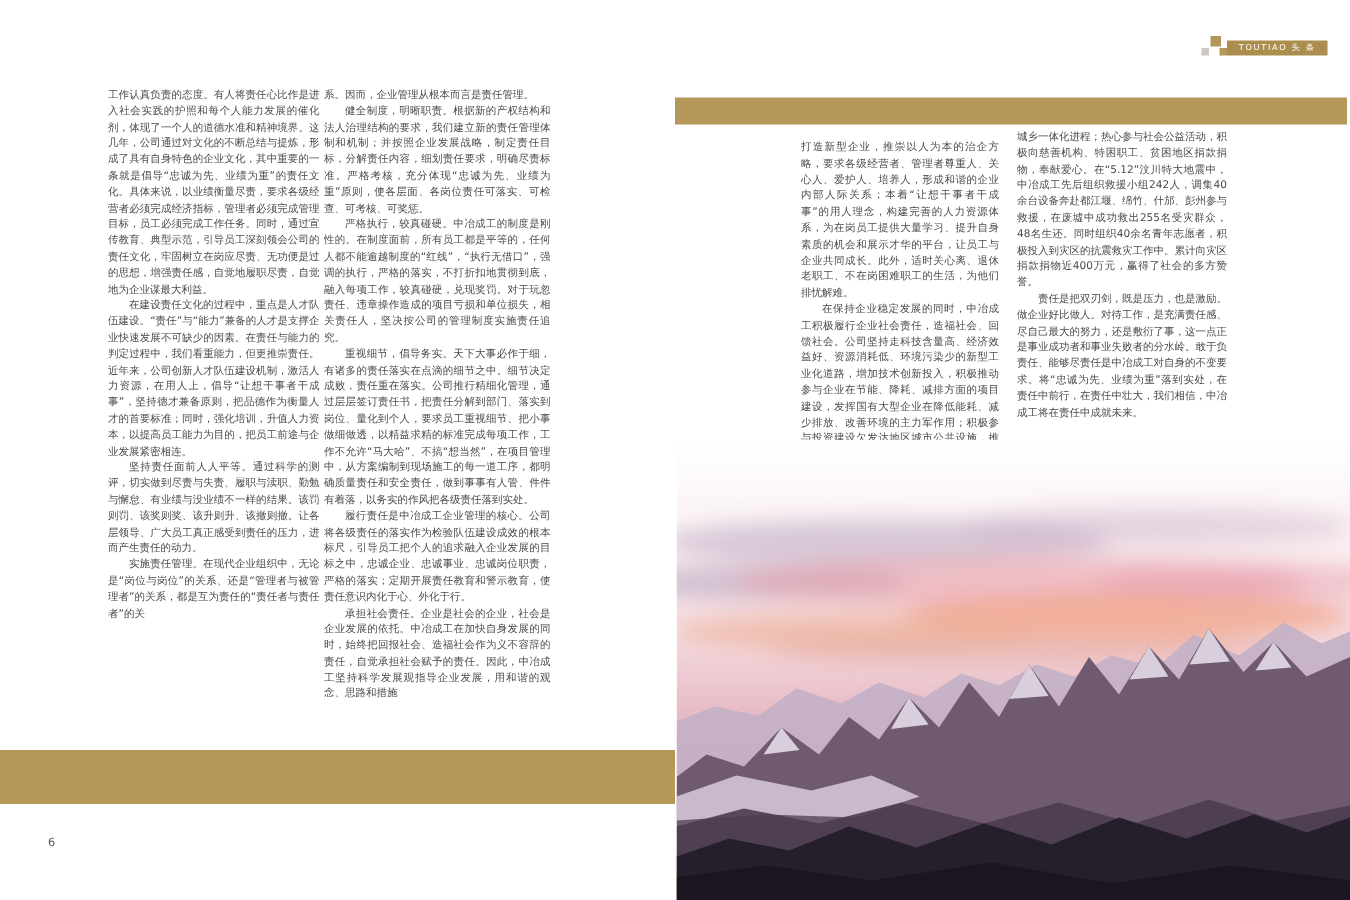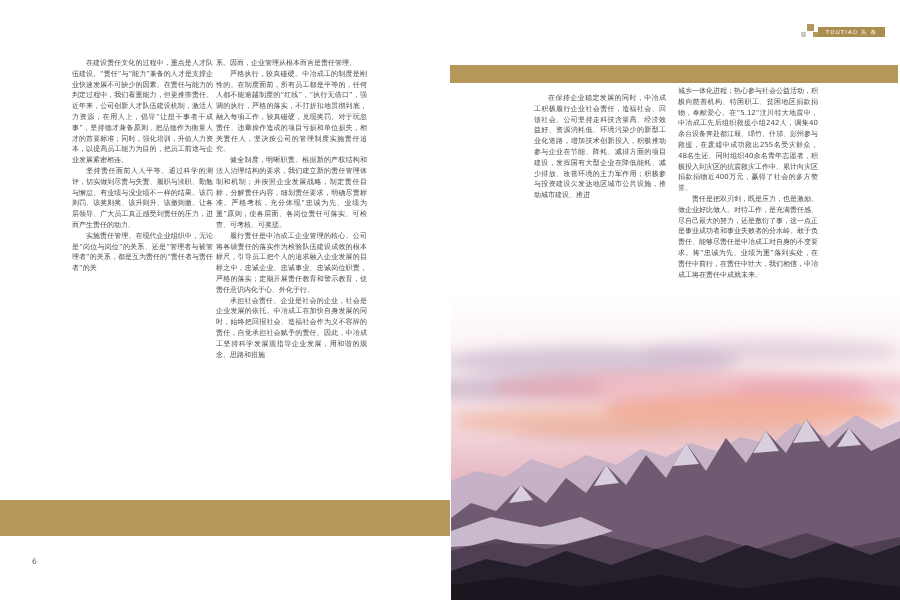--- a/index.html
+++ b/index.html
@@ -57,38 +57,41 @@
 
   <div class="brand-checker">
     <span class="sq sq-gold-big"></span>
     <span class="sq sq-gray"></span>
     <span class="sq sq-gold-small"></span>
   </div>
   <div class="brand-bar">TOUTIAO  头 条</div>
 
   <div>
     <div class="col lp-col1">
+      <p class="cont">工作认真负责的态度。有人将责任心比作是进入社会实践的护照和每个人能力发展的催化剂，体现了一个人的道德水准和精神境界。这几年，公司通过对文化的不断总结与提炼，形成了具有自身特色的企业文化，其中重要的一条就是倡导“忠诚为先、业绩为重”的责任文化。具体来说，以业绩衡量尽责，要求各级经营者必须完成经济指标，管理者必须完成管理目标，员工必须完成工作任务。同时，通过宣传教育、典型示范，引导员工深刻领会公司的责任文化，牢固树立在岗应尽责、无功便是过的思想，增强责任感，自觉地履职尽责，自觉地为企业谋最大利益。</p>
       <p>在建设责任文化的过程中，重点是人才队伍建设。“责任”与“能力”兼备的人才是支撑企业快速发展不可缺少的因素。在责任与能力的判定过程中，我们看重能力，但更推崇责任。近年来，公司创新人才队伍建设机制，激活人力资源，在用人上，倡导“让想干事者干成事”，坚持德才兼备原则，把品德作为衡量人才的首要标准；同时，强化培训，升值人力资本，以提高员工能力为目的，把员工前途与企业发展紧密相连。</p>
       <p>坚持责任面前人人平等。通过科学的测评，切实做到尽责与失责、履职与渎职、勤勉与懈怠、有业绩与没业绩不一样的结果。该罚则罚、该奖则奖、该升则升、该撤则撤。让各层领导、广大员工真正感受到责任的压力，进而产生责任的动力。</p>
       <p>实施责任管理。在现代企业组织中，无论是“岗位与岗位”的关系、还是“管理者与被管理者”的关系，都是互为责任的“责任者与责任者”的关</p>
     </div>
     <div class="col lp-col2">
       <p class="cont">系。因而，企业管理从根本而言是责任管理。</p>
+      <p>健全制度，明晰职责。根据新的产权结构和法人治理结构的要求，我们建立新的责任管理体制和机制；并按照企业发展战略，制定责任目标，分解责任内容，细划责任要求，明确尽责标准。严格考核，充分体现“忠诚为先、业绩为重”原则，使各层面、各岗位责任可落实、可检查、可考核、可奖惩。</p>
       <p>严格执行，较真碰硬。中冶成工的制度是刚性的。在制度面前，所有员工都是平等的，任何人都不能逾越制度的“红线”，“执行无借口”，强调的执行，严格的落实，不打折扣地贯彻到底，融入每项工作，较真碰硬，兑现奖罚。对于玩忽责任、违章操作造成的项目亏损和单位损失，相关责任人，坚决按公司的管理制度实施责任追究。</p>
-      <p>健全制度，明晰职责。根据新的产权结构和法人治理结构的要求，我们建立新的责任管理体制和机制；并按照企业发展战略，制定责任目标，分解责任内容，细划责任要求，明确尽责标准。严格考核，充分体现“忠诚为先、业绩为重”原则，使各层面、各岗位责任可落实、可检查、可考核、可奖惩。</p>
+      <p>重视细节，倡导务实。天下大事必作于细，有诸多的责任落实在点滴的细节之中。细节决定成败，责任重在落实。公司推行精细化管理，通过层层签订责任书，把责任分解到部门、落实到岗位、量化到个人，要求员工重视细节、把小事做细做透，以精益求精的标准完成每项工作，工作不允许“马大哈”、不搞“想当然”，在项目管理中，从方案编制到现场施工的每一道工序，都明确质量责任和安全责任，做到事事有人管、件件有着落，以务实的作风把各级责任落到实处。</p>
       <p>履行责任是中冶成工企业管理的核心。公司将各级责任的落实作为检验队伍建设成效的根本标尺，引导员工把个人的追求融入企业发展的目标之中，忠诚企业、忠诚事业、忠诚岗位职责，严格的落实；定期开展责任教育和警示教育，使责任意识内化于心、外化于行。</p>
       <p>承担社会责任。企业是社会的企业，社会是企业发展的依托。中冶成工在加快自身发展的同时，始终把回报社会、造福社会作为义不容辞的责任，自觉承担社会赋予的责任。因此，中冶成工坚持科学发展观指导企业发展，用和谐的观念、思路和措施</p>
     </div>
     <div class="band-left"></div>
     <div class="page-number">6</div>
   </div>
 
   <div>
     <div class="bar-right-top"></div>
     <div class="col rp-col1">
+      <p class="cont">打造新型企业，推崇以人为本的治企方略，要求各级经营者、管理者尊重人、关心人、爱护人、培养人，形成和谐的企业内部人际关系；本着“让想干事者干成事”的用人理念，构建完善的人力资源体系，为在岗员工提供大量学习、提升自身素质的机会和展示才华的平台，让员工与企业共同成长。此外，适时关心离、退休老职工、不在岗困难职工的生活，为他们排忧解难。</p>
       <p>在保持企业稳定发展的同时，中冶成工积极履行企业社会责任，造福社会、回馈社会。公司坚持走科技含量高、经济效益好、资源消耗低、环境污染少的新型工业化道路，增加技术创新投入，积极推动参与企业在节能、降耗、减排方面的项目建设，发挥国有大型企业在降低能耗、减少排放、改善环境的主力军作用；积极参与投资建设欠发达地区城市公共设施，推动城市建设、推进</p>
     </div>
     <div class="col rp-col2">
       <p class="cont">城乡一体化进程；热心参与社会公益活动，积极向慈善机构、特困职工、贫困地区捐款捐物，奉献爱心。在“5.12”汶川特大地震中，中冶成工先后组织救援小组242人，调集40余台设备奔赴都江堰、绵竹、什邡、彭州参与救援，在废墟中成功救出255名受灾群众，48名生还。同时组织40余名青年志愿者，积极投入到灾区的抗震救灾工作中。累计向灾区捐款捐物近400万元，赢得了社会的多方赞誉。</p>
       <p>责任是把双刃剑，既是压力，也是激励。做企业好比做人。对待工作，是充满责任感、尽自己最大的努力，还是敷衍了事，这一点正是事业成功者和事业失败者的分水岭。敢于负责任、能够尽责任是中冶成工对自身的不变要求。将“忠诚为先、业绩为重”落到实处，在责任中前行，在责任中壮大，我们相信，中冶成工将在责任中成就未来。</p>
     </div>
 
     <div class="photo">
       <svg width="449" height="307" viewBox="0 0 449 307" xmlns="http://www.w3.org/2000/svg">
         <defs>

